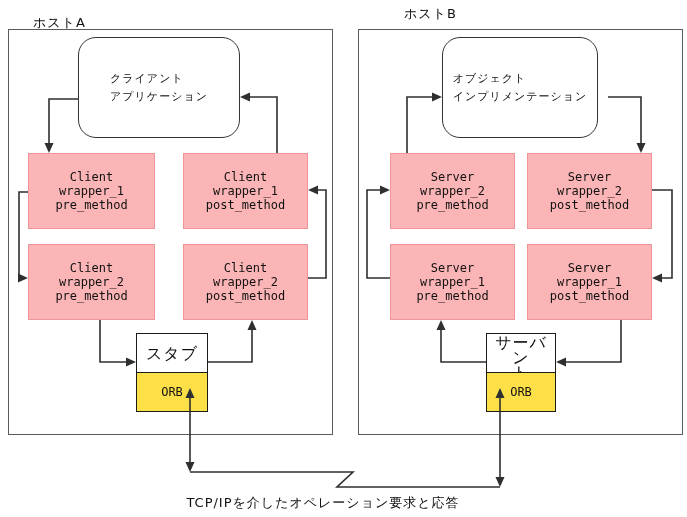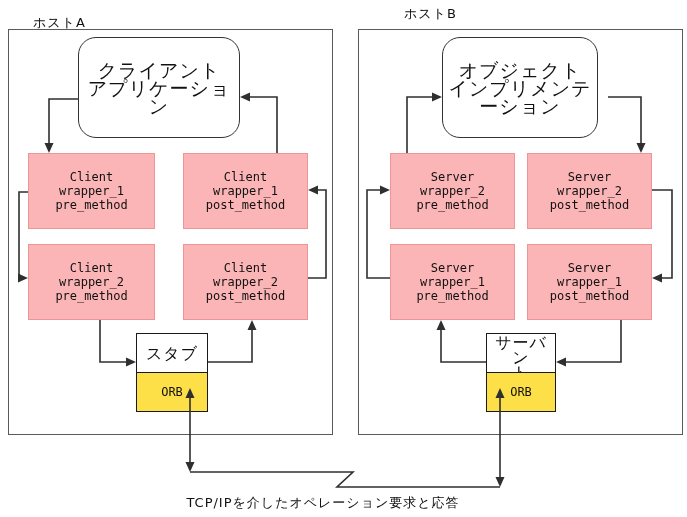--- a/index.html
+++ b/index.html
@@ -10,22 +10,22 @@
   html,body{margin:0;padding:0;background:#ffffff;}
   #canvas{
     position:relative;width:687px;height:517px;background:#ffffff;
     font-family:"DejaVu Sans",sans-serif;color:#111;overflow:hidden;
   }
   .abs{position:absolute;box-sizing:border-box;}
   .host-border{border:1.4px solid #5a5a5a;background:transparent;}
   .host-label{font-size:13px;letter-spacing:1px;white-space:nowrap;}
   .round-box{
     border:1.4px solid #333;border-radius:18px;background:#fff;
-    display:flex;align-items:center;justify-content:center;text-align:center;
-    font-size:19px;line-height:18px;letter-spacing:1px;white-space:pre-line;
+    display:flex;align-items:center;justify-content:center;
+    font-size:11px;line-height:18px;letter-spacing:1px;white-space:pre-line;
   }
   .wrapper-box{
     background:var(--wrapper-fill);border:1px solid var(--wrapper-border);
     display:flex;align-items:center;justify-content:center;text-align:center;
     font-family:"DejaVu Sans Mono","DejaVu Sans",monospace;
     font-size:12px;line-height:14px;white-space:pre-line;
   }
   .small-box{
     background:#fff;border:1.4px solid #1a1a1a;
     display:flex;align-items:center;justify-content:center;text-align:center;

